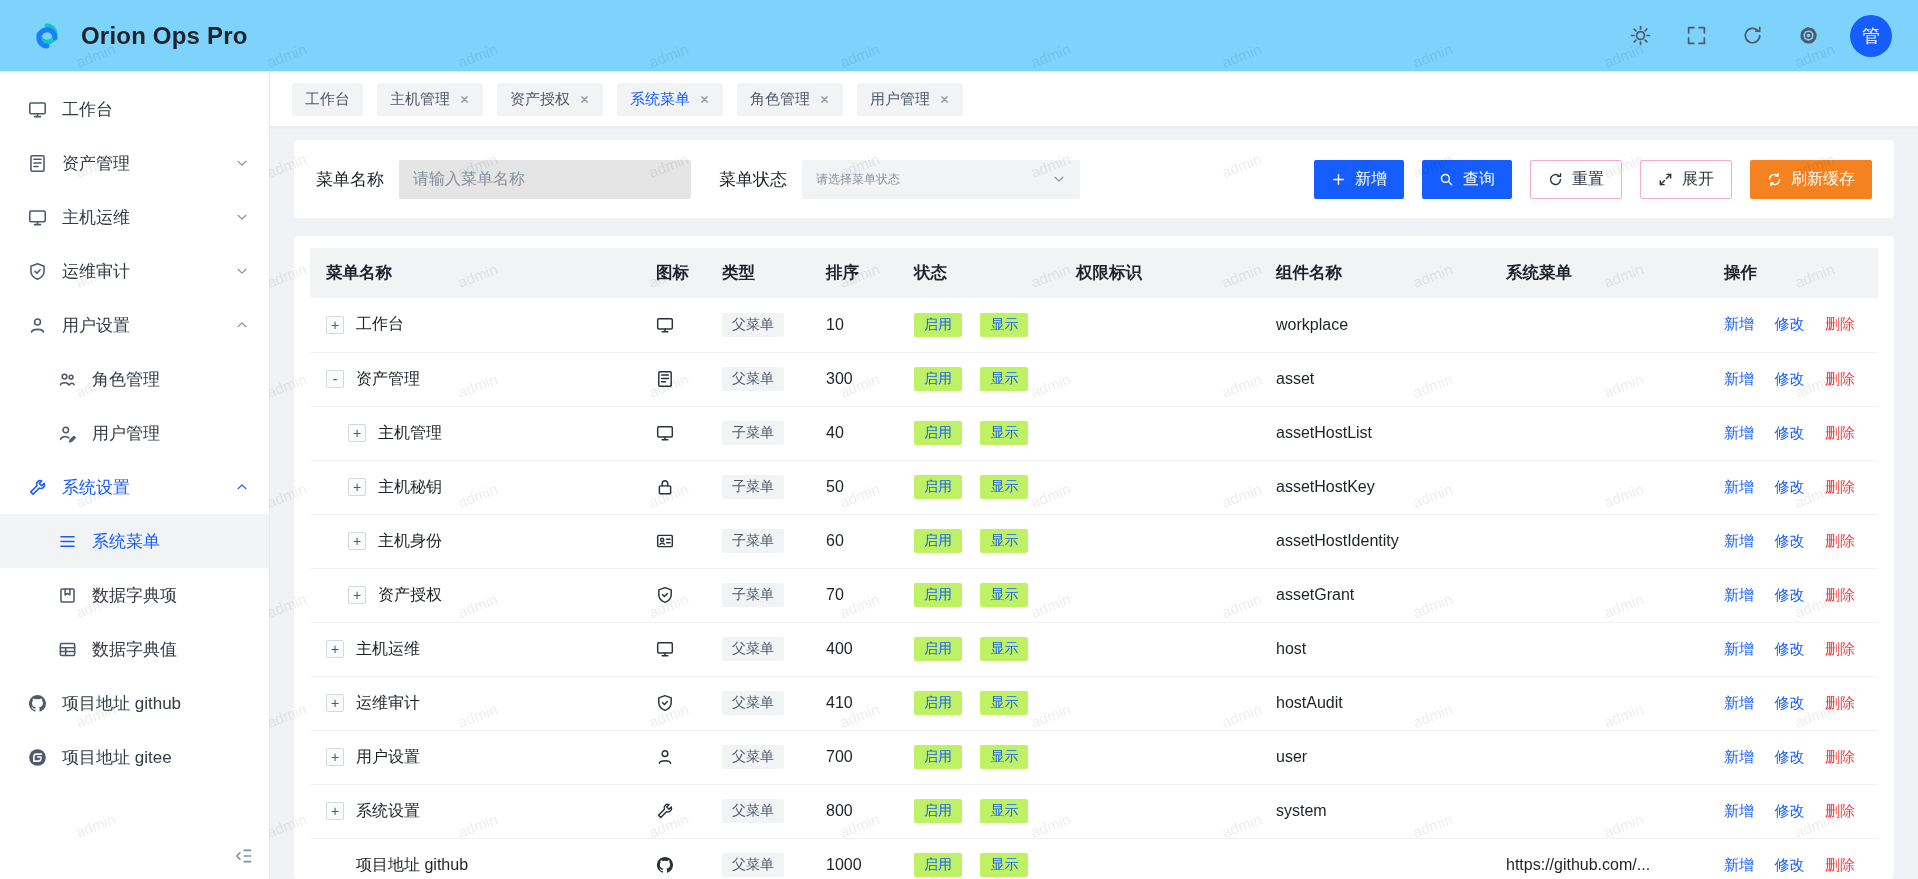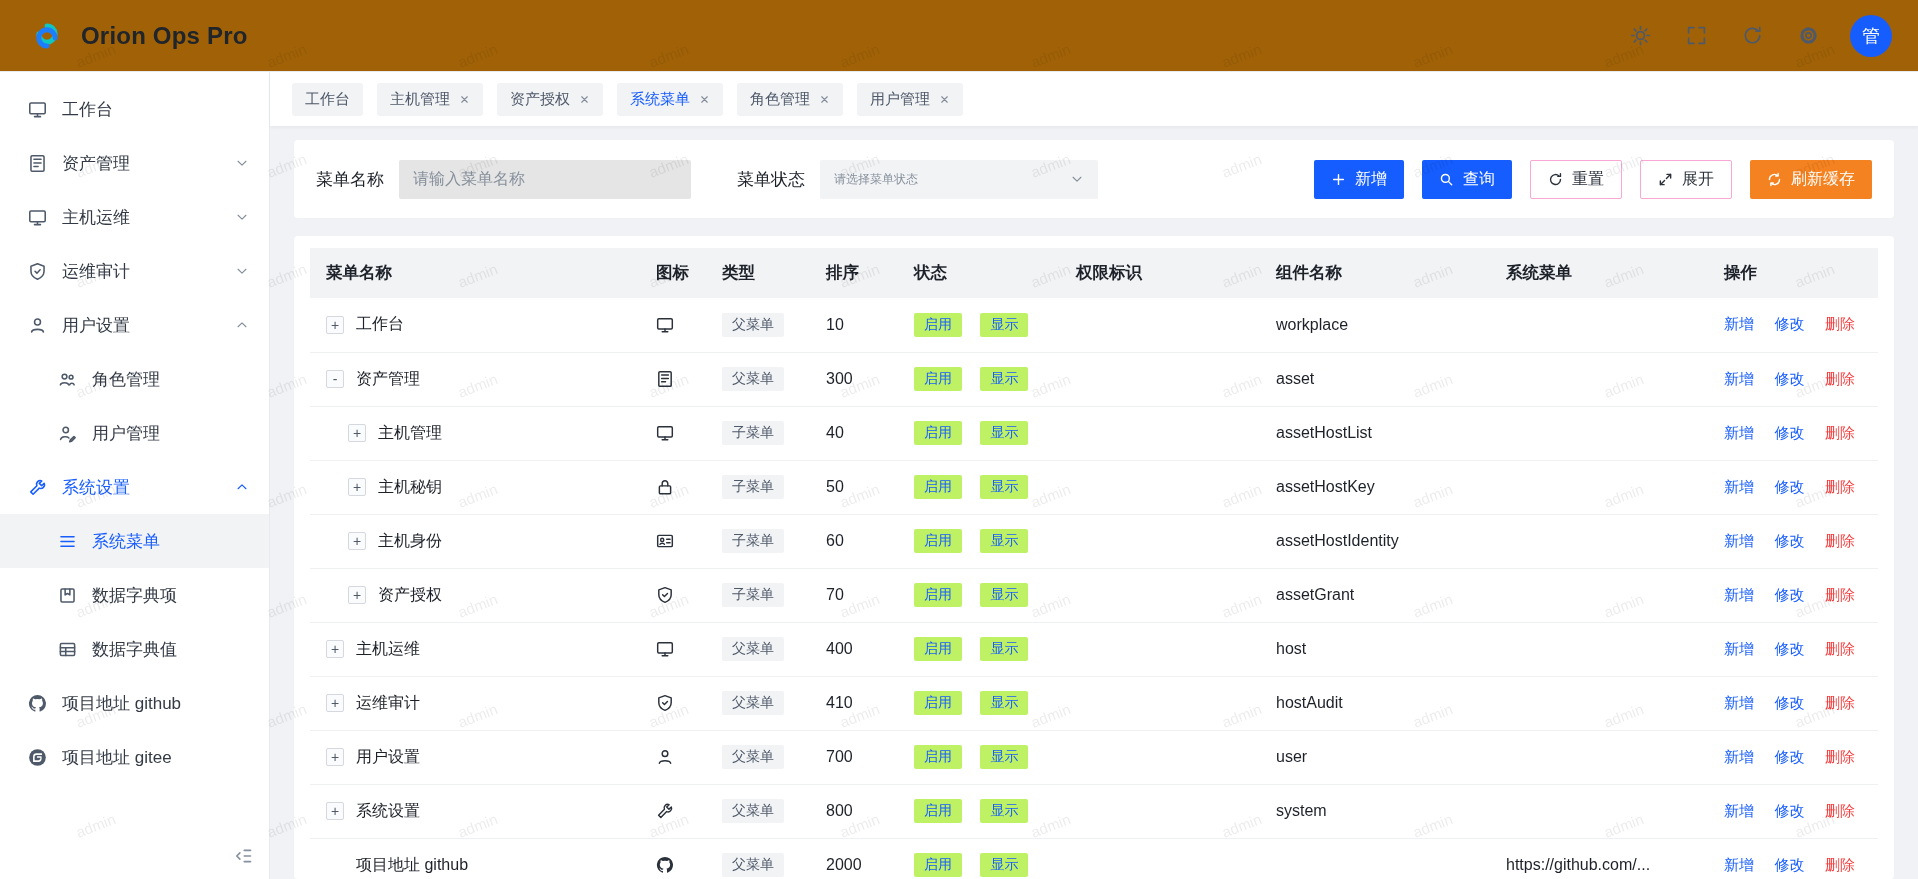--- a/index.html
+++ b/index.html
@@ -4,21 +4,21 @@
 <style>
   * { margin:0; padding:0; box-sizing:border-box; }
   html, body { width:1918px; height:879px; overflow:hidden; }
   body { font-family:"Liberation Sans","DejaVu Sans",sans-serif; background:#f0f2f5; color:#1d2129; font-size:16px; position:relative; }
   svg { display:block; }
   .svg { fill:none; stroke:currentColor; stroke-width:1.3; stroke-linecap:round; stroke-linejoin:round; }
   .fillsvg { fill:currentColor; stroke:none; }
   button { font-family:inherit; }
 
   
-  header { height:72px; background:#a16207; display:flex; align-items:center; justify-content:space-between; padding:0 26px; border-bottom:1px solid #e8eaee; position:relative; z-index:2; }
+  header { height:72px; background:#7dd3fc; display:flex; align-items:center; justify-content:space-between; padding:0 26px; border-bottom:1px solid #e8eaee; position:relative; z-index:2; }
   .logo { display:flex; align-items:center; gap:13px; cursor:pointer; }
   .logo svg { width:42px; height:42px; }
   .logo-text { font-size:24px; font-weight:700; color:#20242b; letter-spacing:.2px; }
   .h-actions { display:flex; align-items:center; gap:16px; }
   .hbtn { width:40px; height:40px; border:none; background:transparent; color:#4e5969; display:flex; align-items:center; justify-content:center; cursor:pointer; border-radius:50%; }
   .hbtn svg { width:21px; height:21px; }
   .avatar { width:42px; height:42px; border-radius:50%; background:#165dff; color:#fff; display:flex; align-items:center; justify-content:center; font-size:18px; margin-left:6px; cursor:pointer; }
 
   
   .shell { display:flex; height:807px; }
@@ -37,21 +37,21 @@
 
   
   .tabstrip { height:54px; background:#fff; display:flex; align-items:center; gap:14px; padding:0 22px; box-shadow:0 2px 3px rgba(0,0,0,0.045); position:relative; z-index:1; }
   .tab { height:33px; display:flex; align-items:center; gap:9px; background:#f2f3f5; border-radius:3px; padding:0 13px; font-size:15px; color:#4e5969; cursor:pointer; white-space:nowrap; }
   .tab.active { color:#165dff; }
   .tclose { width:11px; height:11px; stroke-width:1.7; color:#86909c; cursor:pointer; }
 
   
   .filter-card { margin:14px 24px 0; background:#fff; border-radius:4px; height:78px; display:flex; align-items:center; padding:0 22px; }
   .f-label { font-size:17px; color:#1d2129; margin-right:15px; white-space:nowrap; }
-  .f-label.second { margin-left:46px; }
+  .f-label.second { margin-left:28px; }
   .f-input { width:292px; height:39px; background:#e5e5e5; border:none; border-radius:2px; padding:0 14px; font-size:16px; color:#1d2129; }
   .f-input::placeholder { color:#86909c; }
   .select { width:278px; height:39px; background:#f2f3f5; border-radius:2px; display:flex; align-items:center; justify-content:space-between; padding:0 14px; cursor:pointer; }
   .select .ph { color:#86909c; font-size:12px; }
   .chev-s { width:14px; height:14px; color:#86909c; }
   .f-buttons { margin-left:auto; display:flex; gap:18px; }
   .btn { height:39px; display:flex; align-items:center; gap:9px; padding:0 17px; border-radius:2px; border:none; font-size:16px; cursor:pointer; white-space:nowrap; }
   .btn .bi { width:15px; height:15px; stroke-width:1.5; }
   .btn.primary { background:#165dff; color:#fff; }
   .btn.plain { background:#fff; border:1px solid #f9a8d4; color:#2b313b; }
@@ -658,21 +658,21 @@
               <span class="exp"></span>
               <span>项目地址 github</span>
             </div>
               </td>
             <td>
                 <svg class="fillsvg ti" viewBox="0 0 16 16">
                   <path d="M8 .8a7.2 7.2 0 0 0-2.28 14.03c.36.07.49-.16.49-.35l-.01-1.24c-2 .44-2.42-.97-2.42-.97-.33-.83-.8-1.05-.8-1.05-.65-.45.05-.44.05-.44.72.05 1.1.74 1.1.74.64 1.1 1.68.78 2.09.6.06-.47.25-.78.45-.96-1.6-.18-3.28-.8-3.28-3.56 0-.79.28-1.43.74-1.93-.07-.18-.32-.92.07-1.91 0 0 .6-.2 1.98.74a6.9 6.9 0 0 1 3.6 0c1.38-.94 1.98-.74 1.98-.74.39 1 .14 1.73.07 1.91.46.5.74 1.14.74 1.93 0 2.77-1.69 3.38-3.3 3.56.26.22.49.66.49 1.33l-.01 1.97c0 .19.13.42.5.35A7.2 7.2 0 0 0 8 .8z"></path>
                 </svg>
               </td>
             <td><span class="tag">父菜单</span></td>
-            <td><span>2000</span></td>
+            <td><span>1000</span></td>
             <td class="c-status">
               <span class="badge">启用</span>
               <span class="badge">显示</span>
             </td>
             <td><span></span></td>
             <td><span></span></td>
             <td>
                 <span class="linkv">https://github.com/...</span>
               </td>
             <td>

